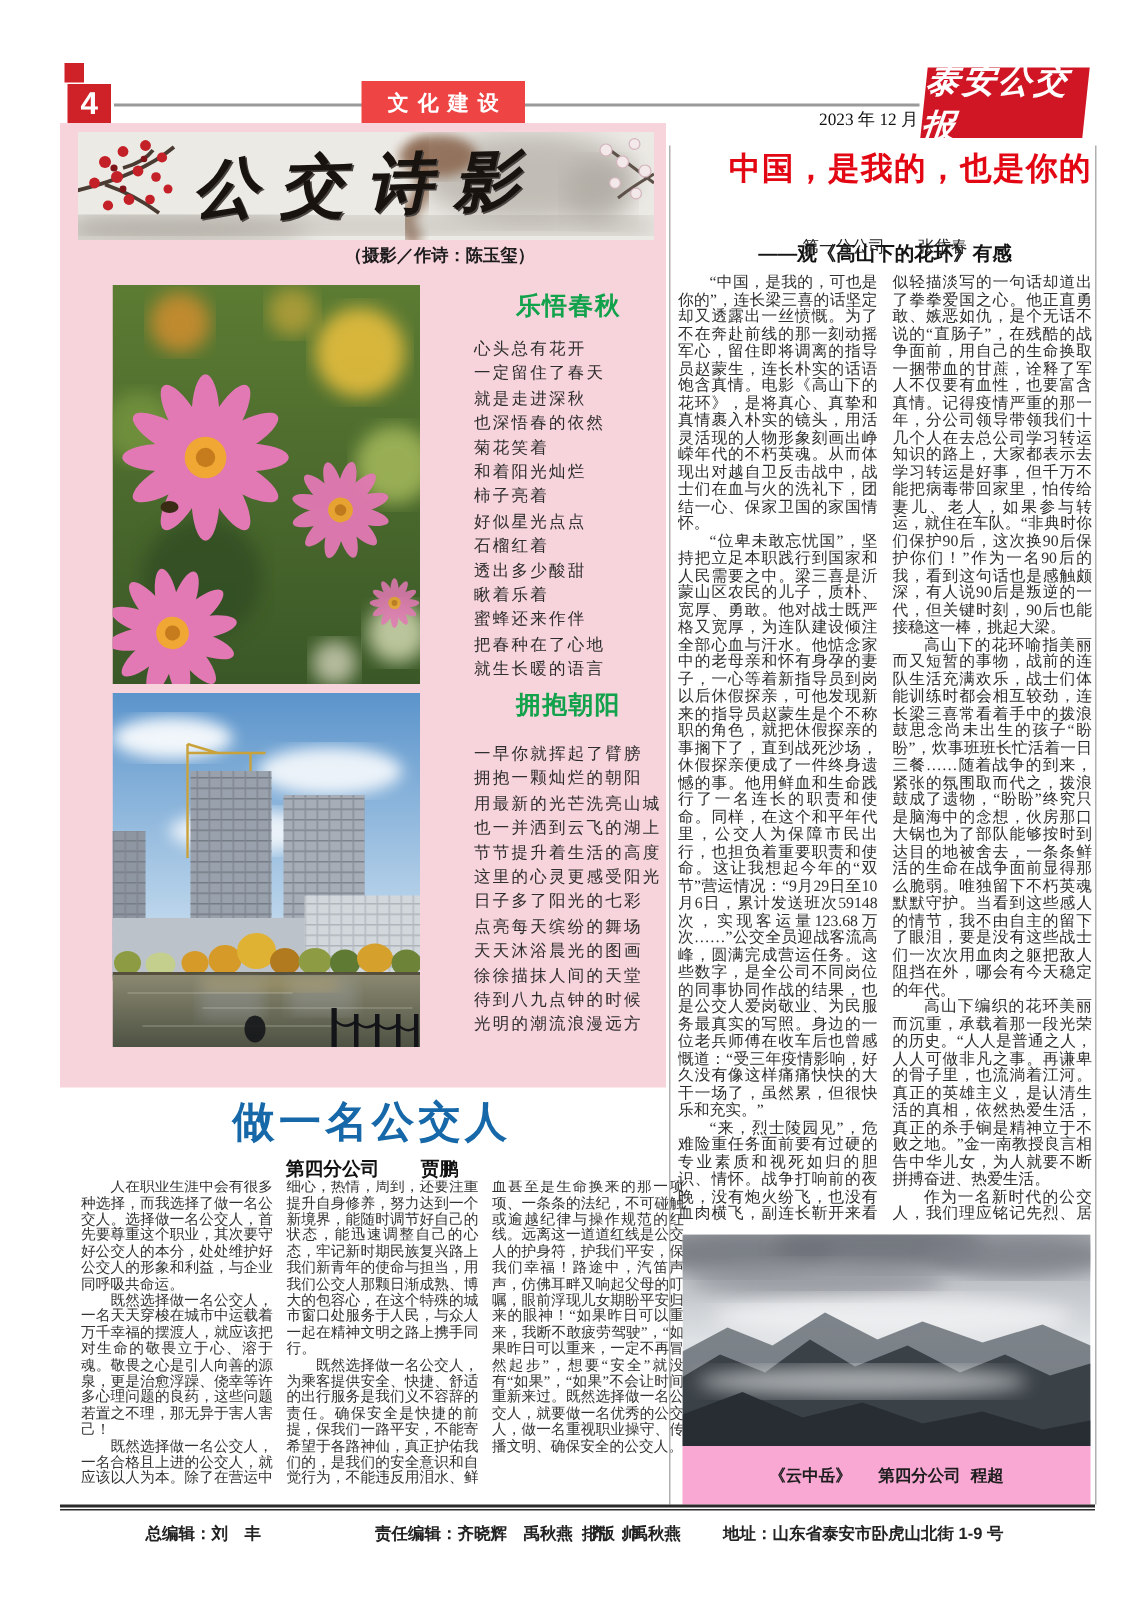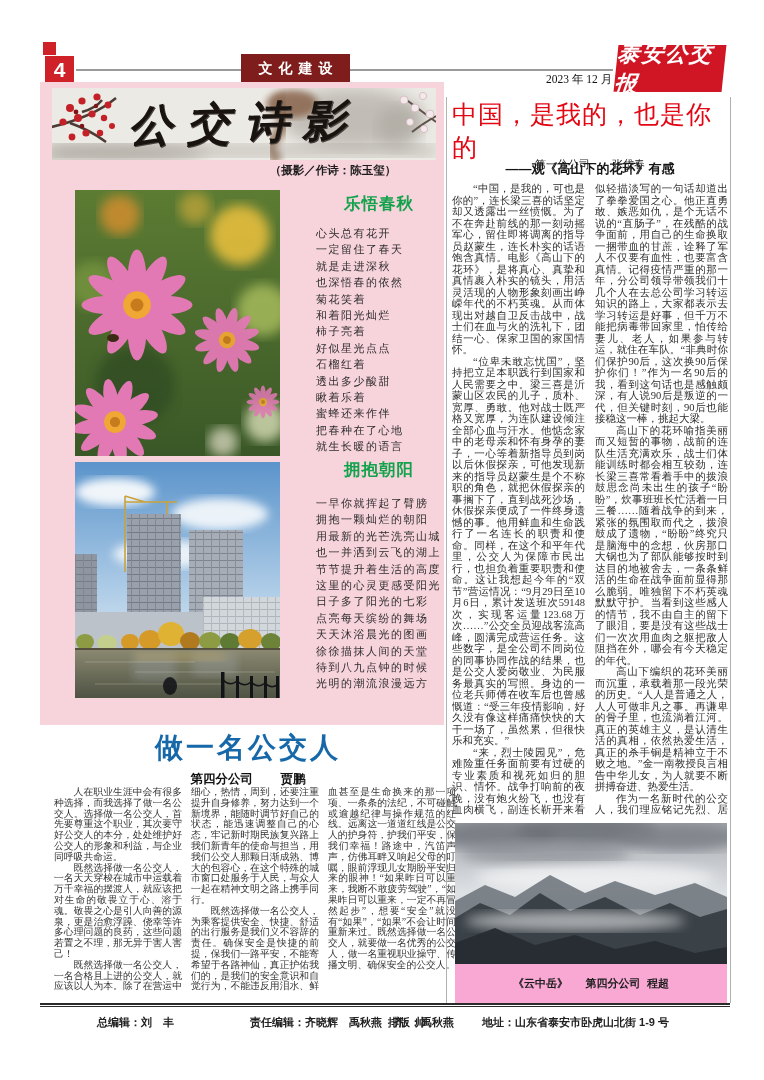--- a/index.html
+++ b/index.html
@@ -5,37 +5,37 @@
   html,body{margin:0;padding:0;background:#fff;}
   .page{position:relative;width:764px;height:1080px;background:#ffffff;overflow:hidden;
         font-family:"Liberation Sans",sans-serif;color:#222;}
   .abs{position:absolute;}
 
   
   .corner-mark{left:43px;top:42px;width:13px;height:13px;background:#cf2128;}
   .page-num{left:45px;top:56px;width:29px;height:28px;background:#cf2128;color:#fff;
             font-size:21px;font-weight:bold;display:flex;align-items:center;justify-content:center;}
   .header-rule{left:76px;top:69px;width:537px;height:2px;background:#9a9a9a;}
-  .section-box{left:241px;top:54px;width:109px;height:29px;background:#7f1d1d;color:#fff;
+  .section-box{left:241px;top:54px;width:109px;height:29px;background:#ef4444;color:#fff;
                font-size:14px;font-weight:bold;letter-spacing:6px;display:flex;align-items:center;
                justify-content:center;padding-left:6px;box-sizing:border-box;}
   .issue-date{left:546px;top:72px;font-size:11.5px;color:#111;font-family:"Liberation Serif",serif;}
   .masthead{left:616px;top:45px;width:108px;height:47px;background:#d01624;color:#fff;
             display:flex;align-items:center;justify-content:center;font-size:22px;font-weight:bold;
             font-style:italic;letter-spacing:2px;font-family:"DejaVu Serif",serif;
             transform:skewX(-6deg);transform-origin:center;}
 
   
   .pink-col{left:40px;top:82px;width:404px;height:643px;background:#f7d3dc;}
   .banner{left:52px;top:88px;width:384px;height:72px;overflow:hidden;}
   .banner svg{position:absolute;left:0;top:0;}
   .banner-title{position:absolute;left:0;top:6px;width:100%;text-align:center;color:#191310;
                 font-size:44px;font-weight:bold;font-style:italic;letter-spacing:14px;
                 font-family:"DejaVu Serif",serif;transform:rotate(-1.5deg);text-shadow:1px 1px 0 #4a4440;}
-  .poetry-credit{left:230px;top:163px;width:206px;text-align:center;font-size:11.5px;
+  .poetry-credit{left:230px;top:163px;width:206px;text-align:left;font-size:11.5px;
                  font-weight:bold;color:#1c1c1c;}
   .photo1{left:75px;top:190px;width:205px;height:266px;}
   .photo2{left:75px;top:462px;width:205px;height:236px;}
   .poem{width:126px;}
   .poem1{left:316px;top:193px;}
   .poem2{left:316px;top:459px;}
   .poem-title{margin:0 0 10px 0;text-align:center;font-size:16.5px;font-weight:bold;color:#12a24c;letter-spacing:1px;}
   .poem2 .poem-title{margin-bottom:14px;}
   .poem-lines{white-space:pre-line;font-size:11px;line-height:16.4px;letter-spacing:1.5px;
               color:#2e2e2e;font-family:"Liberation Serif",serif;}
@@ -49,21 +49,21 @@
             column-fill:auto;overflow:hidden;font-size:9.8px;line-height:10.8px;text-align:justify;
             color:#323232;font-family:"Liberation Serif",serif;}
   .bus-body p,.review-body p{margin:0;text-indent:2em;}
 
   
   .vrule{width:1px;background:#b0b0b0;top:97px;height:906px;}
   .vrule.left{left:446px;}
   .vrule.right{left:730px;}
 
   
-  .review-title{left:452px;top:98px;width:276px;text-align:left;font-size:25px;font-weight:normal;
+  .review-title{left:452px;top:98px;width:276px;text-align:right;font-size:21px;font-weight:bold;
                 color:#e30613;letter-spacing:1px;}
   .review-subtitle{left:452px;top:132px;width:276px;text-align:center;font-size:13px;font-weight:bold;color:#141414;margin-top:28px;}
   .review-byline{left:452px;top:157px;width:276px;text-align:center;font-size:11px;color:#222;
                  font-family:"Liberation Serif",serif;}
   .review-byline .gap{display:inline-block;width:2em;}
   .review-body{left:452px;top:183px;width:276px;height:634px;column-count:2;column-gap:10px;
                column-fill:auto;overflow:hidden;font-size:10.5px;line-height:11.5px;text-align:justify;
                color:#2e2e2e;font-family:"Liberation Serif",serif;}
 
   

